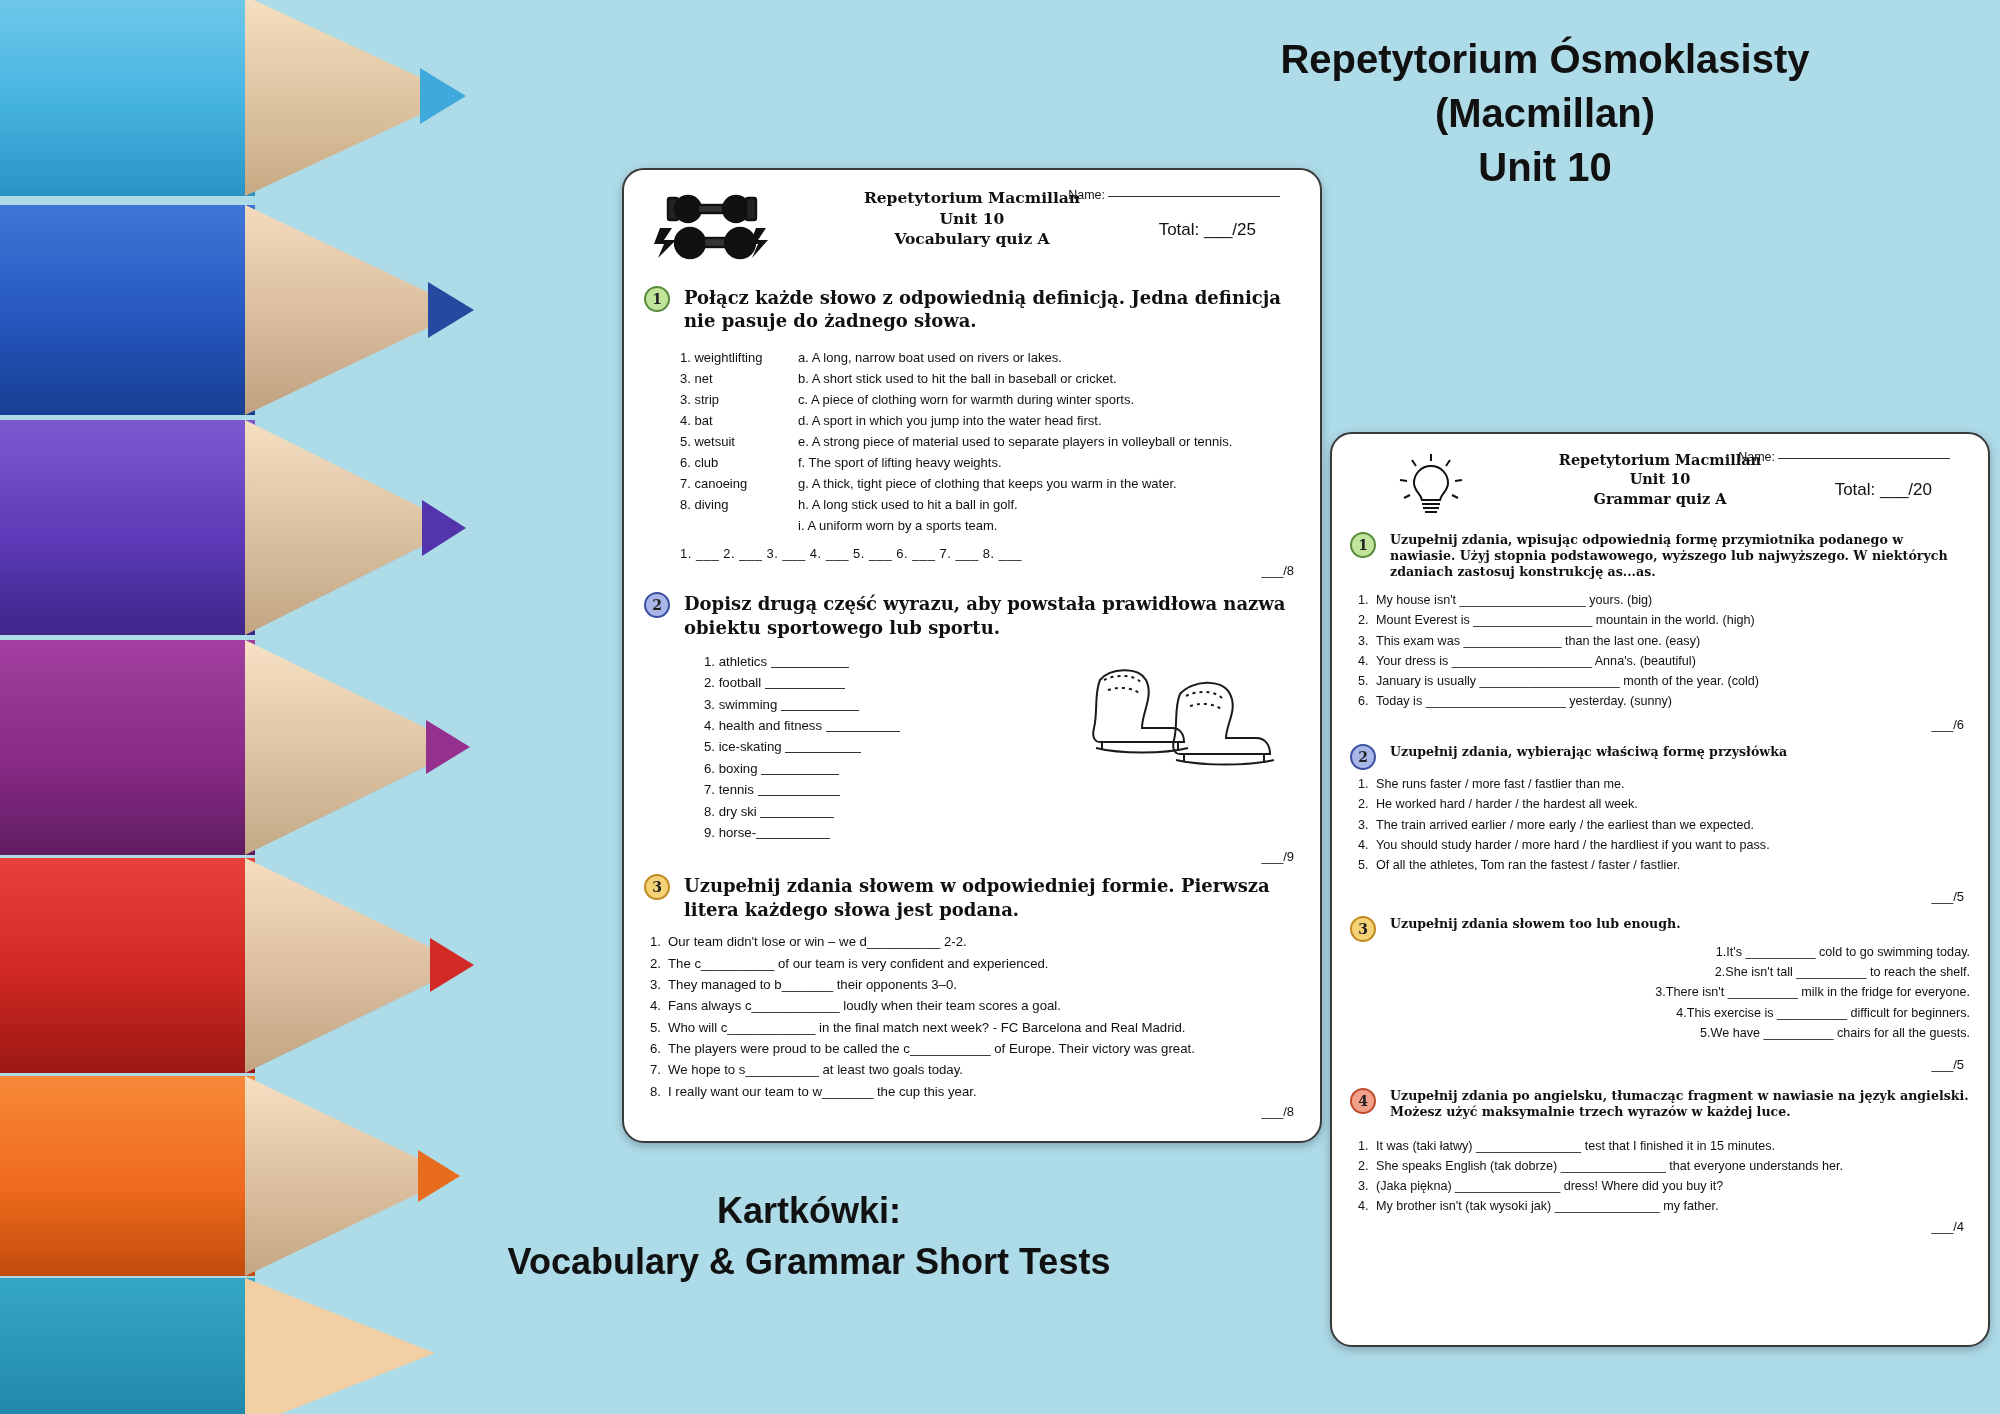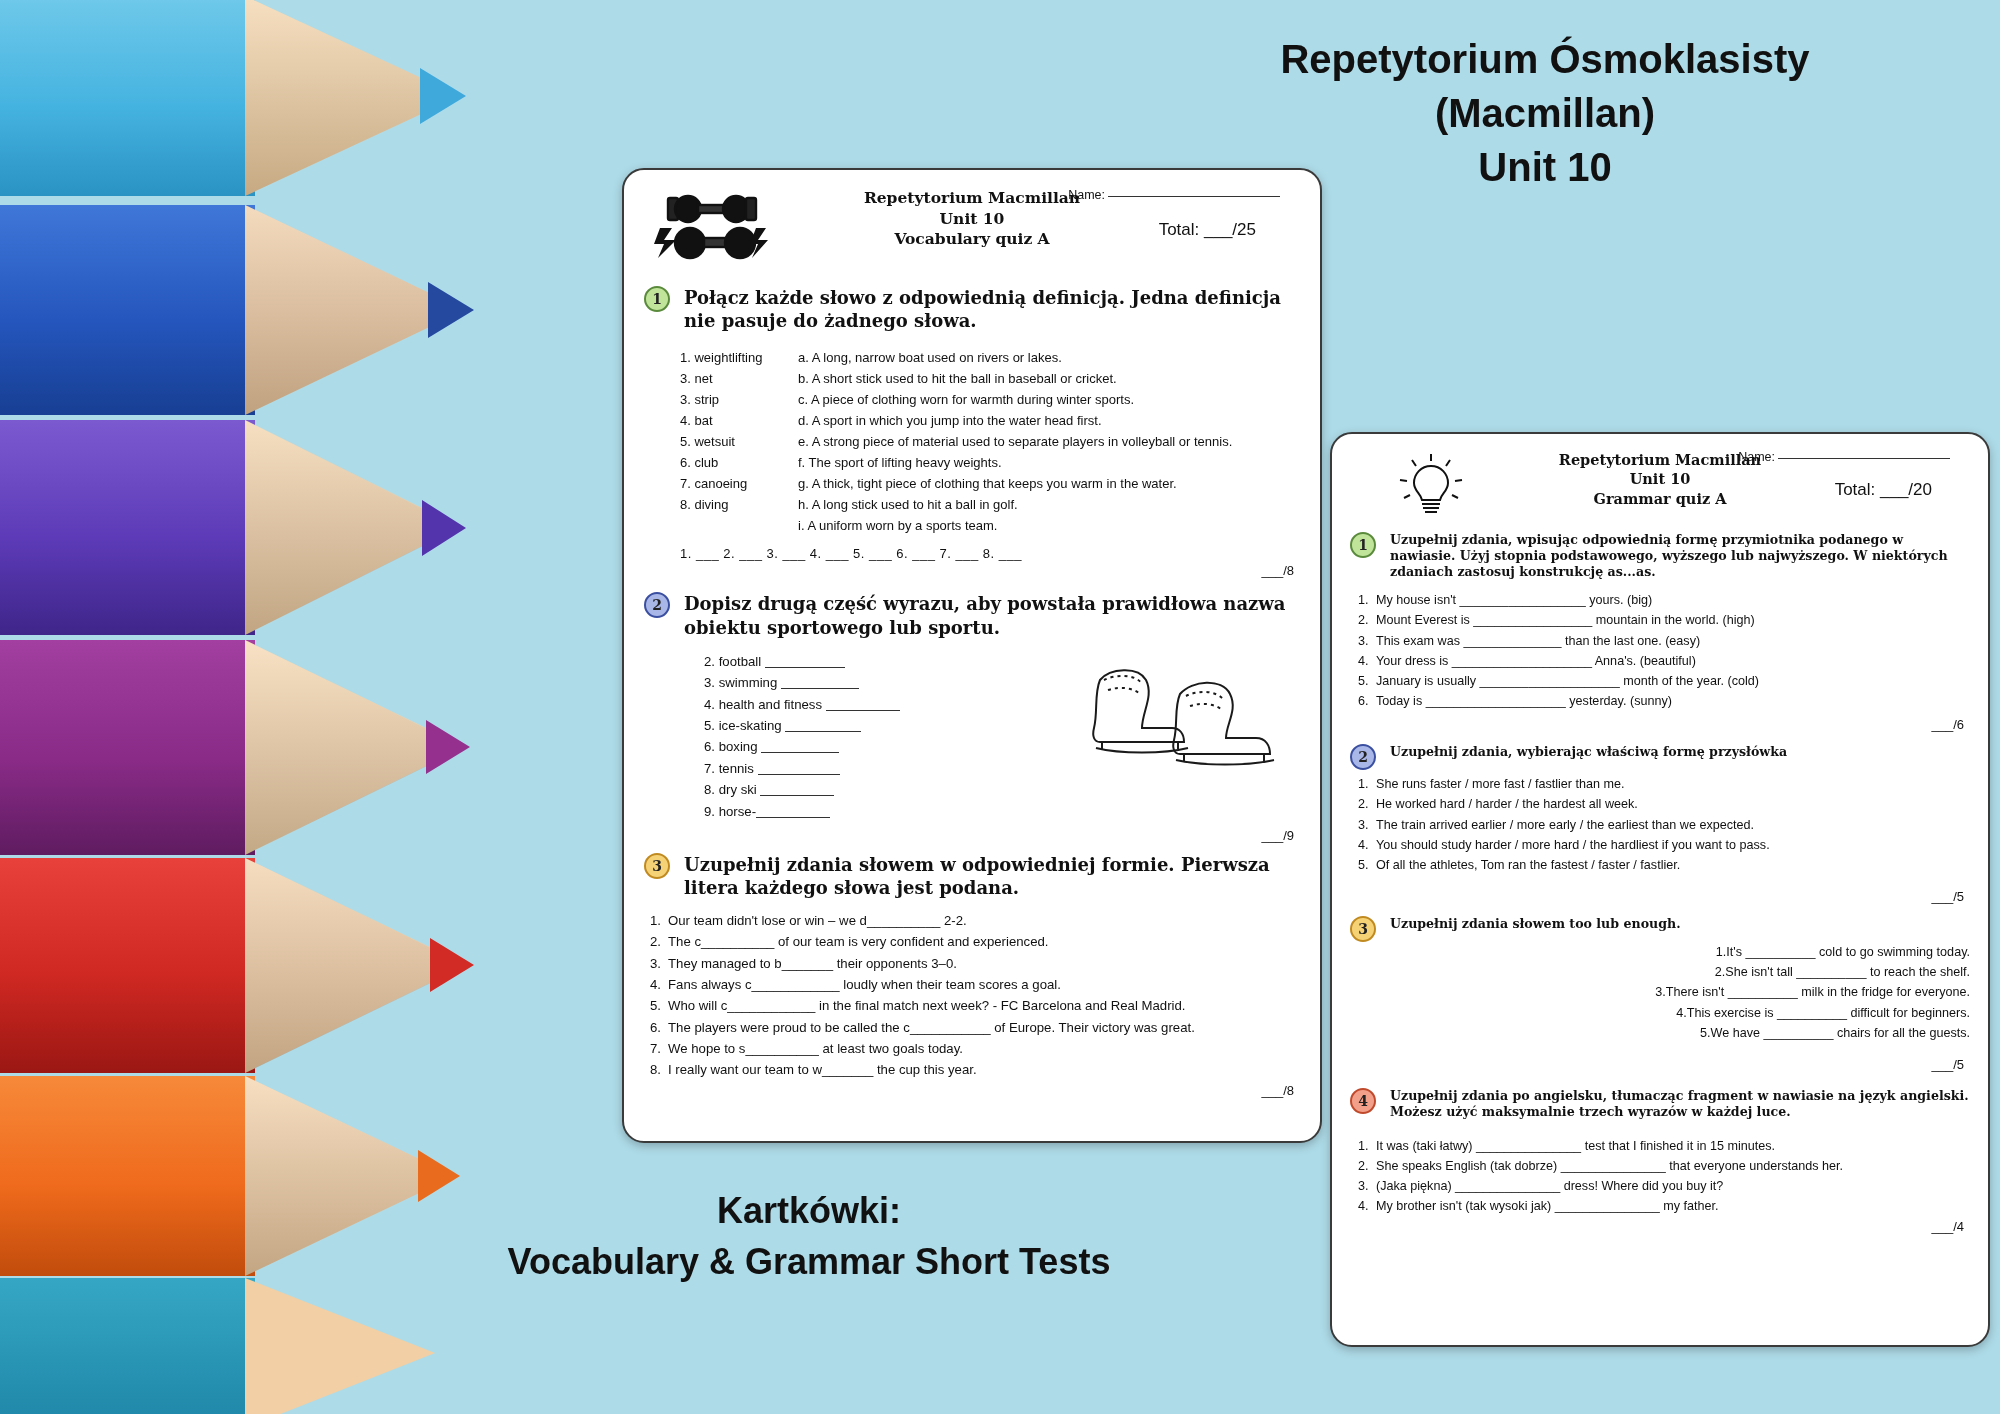--- a/index.html
+++ b/index.html
@@ -248,20 +248,21 @@
 
     <div class="answers-row">1. ___  2. ___  3. ___  4. ___  5. ___  6. ___  7. ___  8. ___</div>
     <div class="score">___/8</div>
   </div>
 
   <div class="task" style="margin-top:14px;">
     <div class="bullet b2">2</div>
     <div class="task-instr">Dopisz drugą część wyrazu, aby powstała prawidłowa nazwa obiektu sportowego lub sportu.</div>
 
     <div class="list-indent">
+      <div class="line"><span>1. athletics</span> <span class="fill" style="width:78px"></span></div>
       <div class="line"><span>2. football</span> <span class="fill" style="width:80px"></span></div>
       <div class="line"><span>3. swimming</span> <span class="fill" style="width:78px"></span></div>
       <div class="line"><span>4. health and fitness</span> <span class="fill" style="width:74px"></span></div>
       <div class="line"><span>5. ice-skating</span> <span class="fill" style="width:76px"></span></div>
       <div class="line"><span>6. boxing</span> <span class="fill" style="width:78px"></span></div>
       <div class="line"><span>7. tennis</span> <span class="fill" style="width:82px"></span></div>
       <div class="line"><span>8. dry ski</span> <span class="fill" style="width:74px"></span></div>
       <div class="line"><span>9. horse-</span><span class="fill" style="width:74px"></span></div>
     </div>
 

